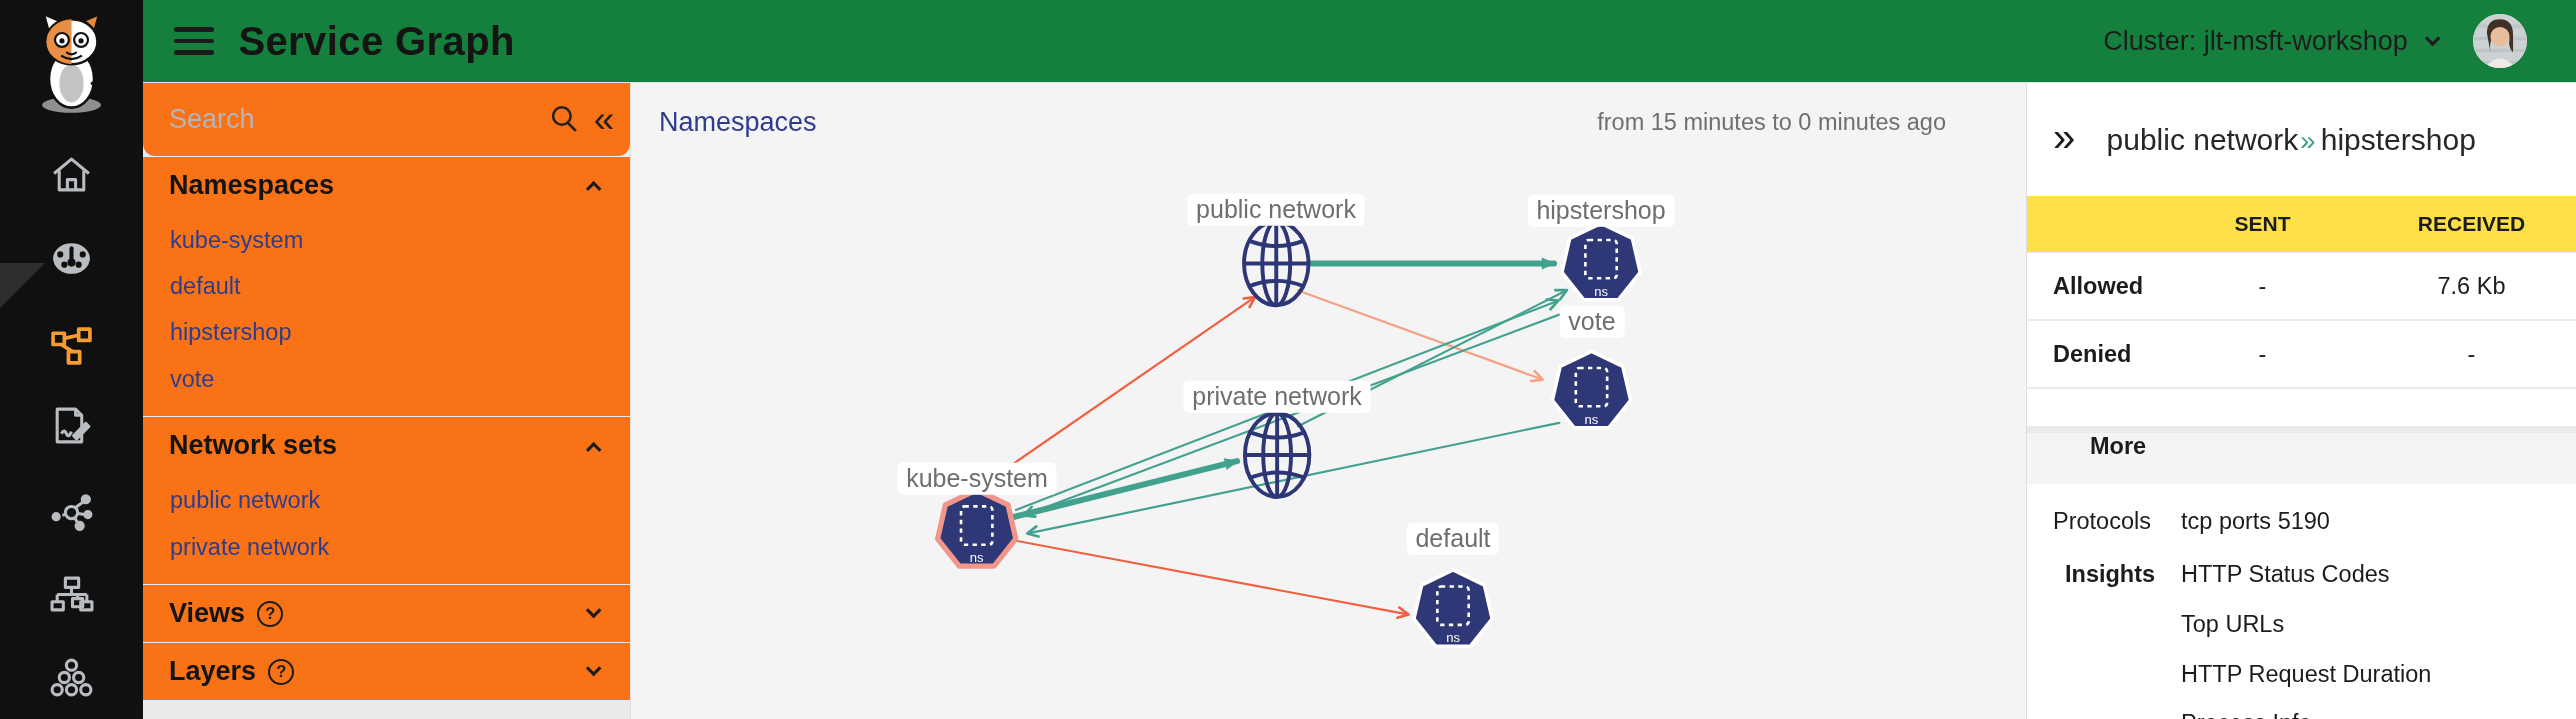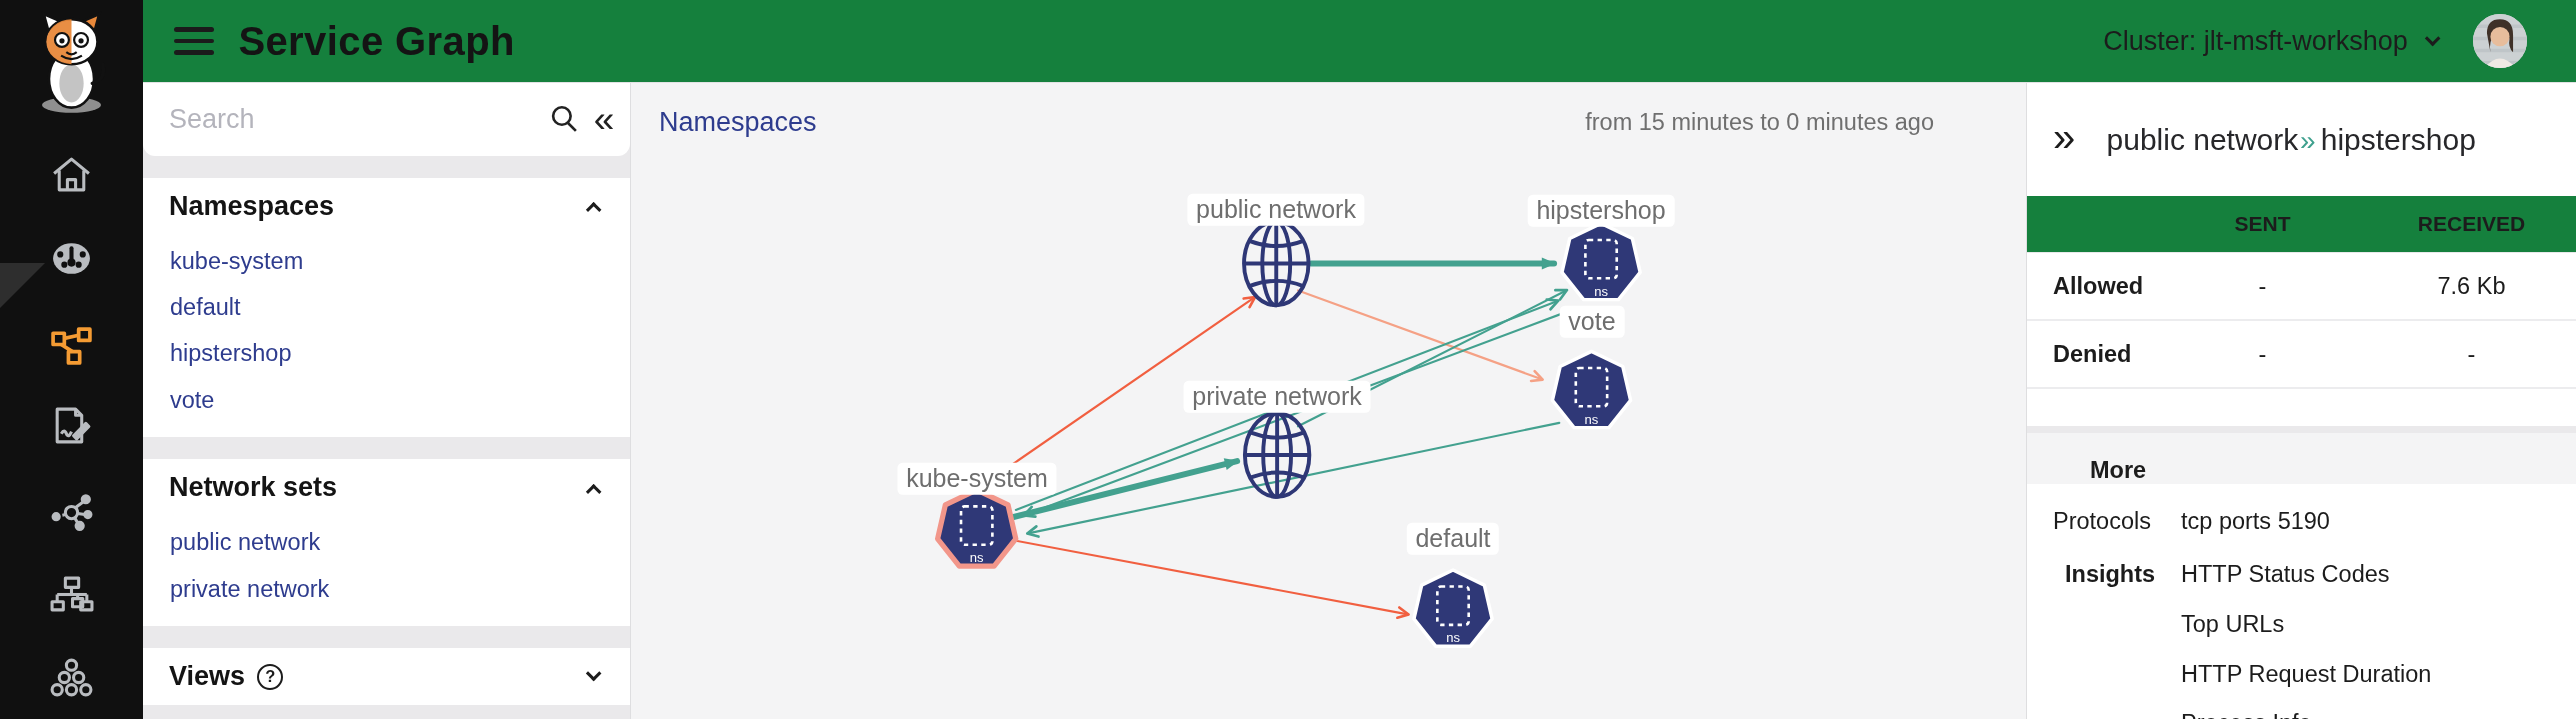--- a/index.html
+++ b/index.html
@@ -29,21 +29,21 @@
   .chev { display:inline-block; width:11.3px; height:11.3px; border-right:3px solid #1c1c1c;
           border-bottom:3px solid #1c1c1c; }
   .chev.down { transform:rotate(45deg); margin-top:-5.2px; }
   .chev.up { transform:rotate(-135deg); margin-top:7px; }
   .avatar { width:54px; height:54px; border-radius:50%; overflow:hidden; border:none;
             background:#cfd3d5; cursor:pointer; padding:0; }
 
   
   .left-panel { position:absolute; left:143px; top:83px; width:488px; height:637px;
                 background:#eae9eb; border-right:1.7px solid #dedee0; z-index:3; }
-  .lp-card { background:#ffffff; margin-bottom:22px; }
+  .lp-card { background:#f97316; margin-bottom:1px; }
   .search-card { height:73px; display:flex; align-items:center; border-radius:0 0 12.2px 12.2px;
                  padding:0 15.7px 0 26px; }
   .search-input { flex:1; border:none; outline:none; font-size:27px; color:#333;
                   font-family:inherit; background:transparent; }
   .search-input::placeholder { color:#b4b4bc; }
   .search-btn, .collapse-btn { background:none; border:none; cursor:pointer; display:flex;
                                align-items:center; justify-content:center; }
   .collapse-glyph { font-size:37px; color:#222; line-height:1; }
   .lp-section-head { display:flex; align-items:center; height:57px; padding:0 31px 0 26px;
                      cursor:pointer; width:100%; background:none; border:none; text-align:left; }
@@ -53,45 +53,45 @@
                 font-size:16.5px; font-weight:700; color:#1c1c1c; display:inline-flex; align-items:center;
                 justify-content:center; margin-left:12.2px; }
   .lp-items { padding:3.5px 0 14px 0; }
   .lp-item { display:block; padding:9.6px 0 9.6px 27px; font-size:23.5px; color:#2e3c8e;
              background:none; border:none; cursor:pointer; font-family:inherit; text-align:left; width:100%; }
 
   
   .canvas { position:absolute; left:631px; top:83px; width:1395px; height:637px; background:#f4f4f5; }
   .canvas-view-label { position:absolute; left:28px; top:24.4px; font-size:27px; color:#2e3c8e;
                        background:none; border:none; cursor:pointer; font-family:inherit; }
-  .canvas-time { position:absolute; right:92px; top:26px; font-size:23.5px; color:#6f6f6f; }
+  .canvas-time { position:absolute; right:80px; top:26px; font-size:23.5px; color:#6f6f6f; }
   #graph-svg { position:absolute; left:0; top:0; }
   .node-label { position:absolute; transform:translate(-50%,-50%); background:#fff; color:#6e6e6e;
                 font-size:25px; font-weight:500; padding:0.9px 8.7px 2.6px 8.7px; border-radius:5.2px;
                 white-space:nowrap; cursor:pointer; }
 
   
   .right-panel { position:absolute; left:2026px; top:83px; width:550px; height:637px; background:#fff;
                  border-left:1.7px solid #dedee0; }
   .rp-head { height:113px; display:flex; align-items:center; padding:0 17.4px 0 26px; }
   .rp-collapse { background:none; border:none; cursor:pointer; font-size:40px; color:#1c1c1c;
                  line-height:1; padding:0 8.7px 5.2px 0; }
   .rp-crumb { display:flex; align-items:baseline; margin-left:22.6px; font-size:30px; color:#27272a; }
   .rp-crumb .sep { color:#3fa08e; font-size:28px; margin:0 5.2px 0 1.7px; }
-  .rp-table-head { height:57px; background:#15803d; display:grid;
+  .rp-table-head { height:57px; background:#fde047; display:grid;
                    grid-template-columns:131px 1fr 1fr; align-items:center;
                    border-bottom:1.7px solid #e8e8ea; }
   .rp-table-head div { text-align:center; font-size:21px; font-weight:700; color:#1c1c1c; }
   .rp-row { display:grid; grid-template-columns:131px 1fr 1fr; align-items:center; height:68px;
             border-bottom:2.6px solid #ececee; }
   .rp-row .rlabel { padding-left:26px; font-size:23.5px; font-weight:700; color:#1c1c1c; }
   .rp-row .rval { text-align:center; font-size:23.5px; color:#1c1c1c; }
   .rp-gap { height:37px; background:#fff; }
   .rp-band-gap { height:7px; background:#eae9eb; }
-  .rp-more { height:51px; background:#f4f4f5; display:flex; align-items:flex-end; }
+  .rp-more { height:51px; background:#f4f4f5; display:flex; align-items:flex-start; }
   .rp-more span { margin-left:63px; font-size:23.5px; font-weight:700; color:#1c1c1c; }
   .rp-kv { display:flex; padding:24.4px 0 0 0; }
   .rp-kv .klabel { width:129px; padding-left:26px; font-size:23.5px; font-weight:400; color:#1c1c1c;
                    flex-shrink:0; }
   .rp-kv .kval { font-size:23.5px; color:#1c1c1c; padding-left:25px; }
   .rp-insights { display:flex; padding-top:26px; }
   .rp-insights .klabel { width:129px; padding-left:38px; font-size:23.5px; font-weight:700;
                          color:#1c1c1c; flex-shrink:0; }
   .insight-item { font-size:23.5px; color:#1c1c1c; padding:0 0 22.6px 25px; }
 </style>

